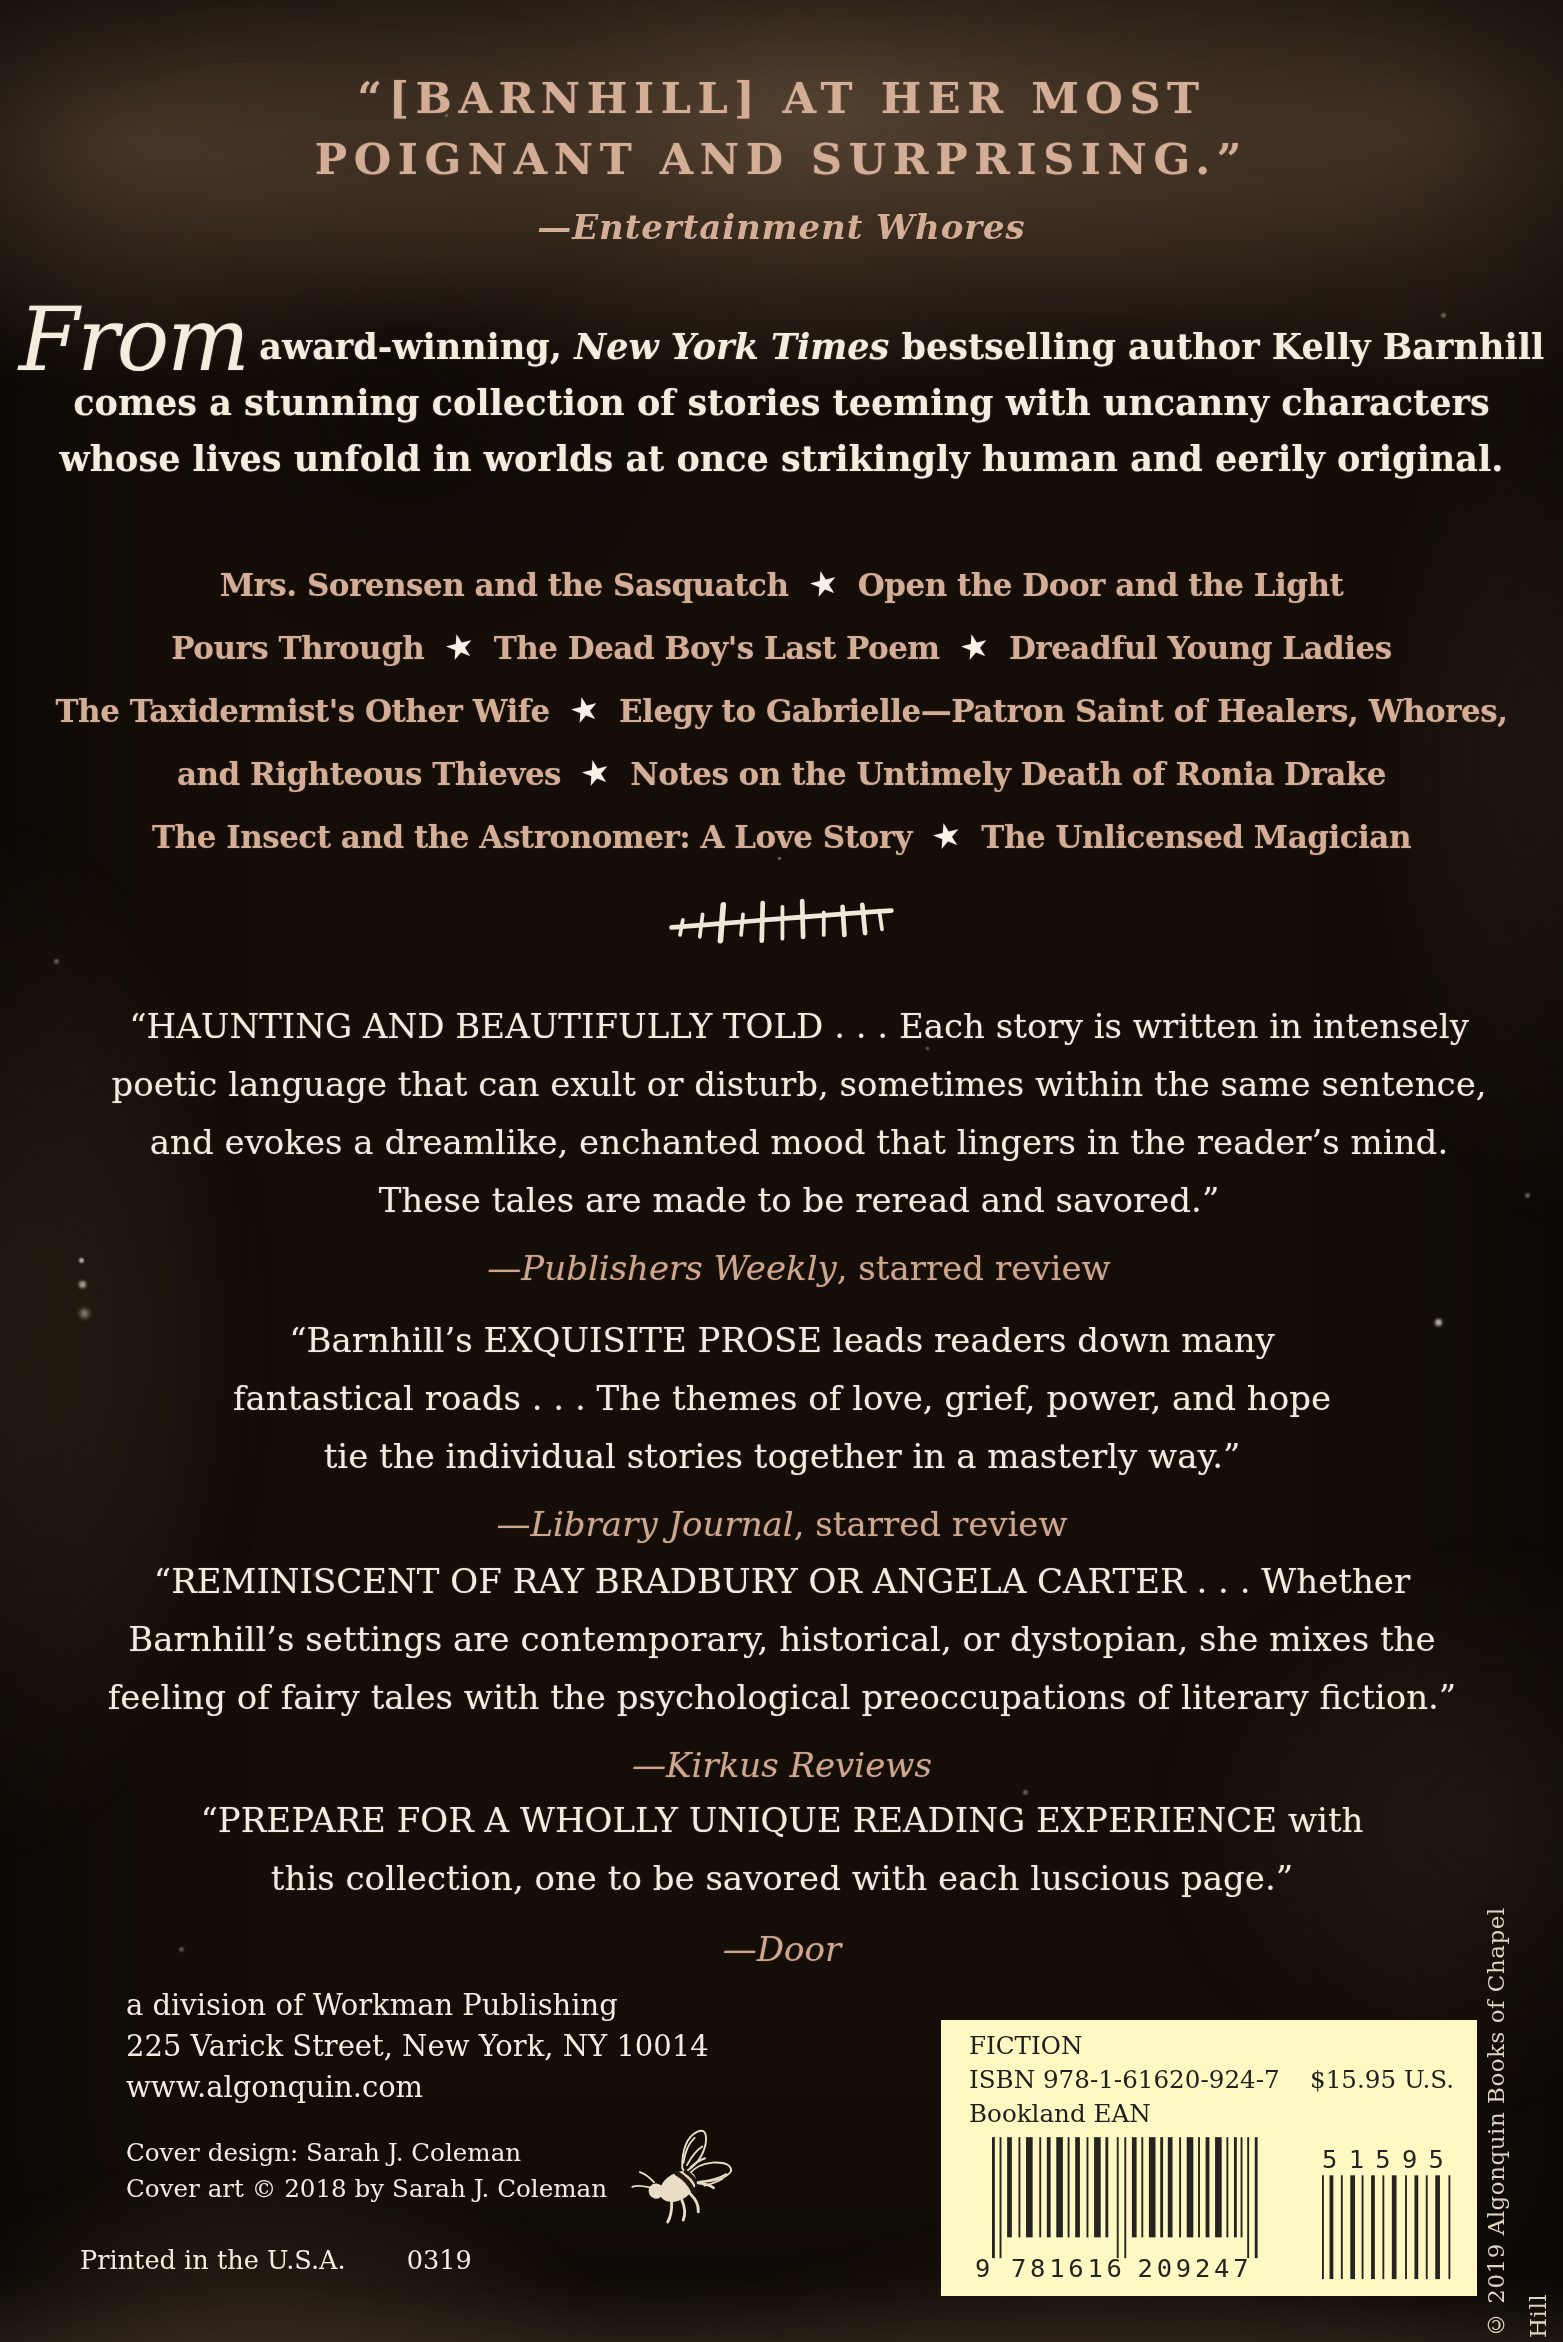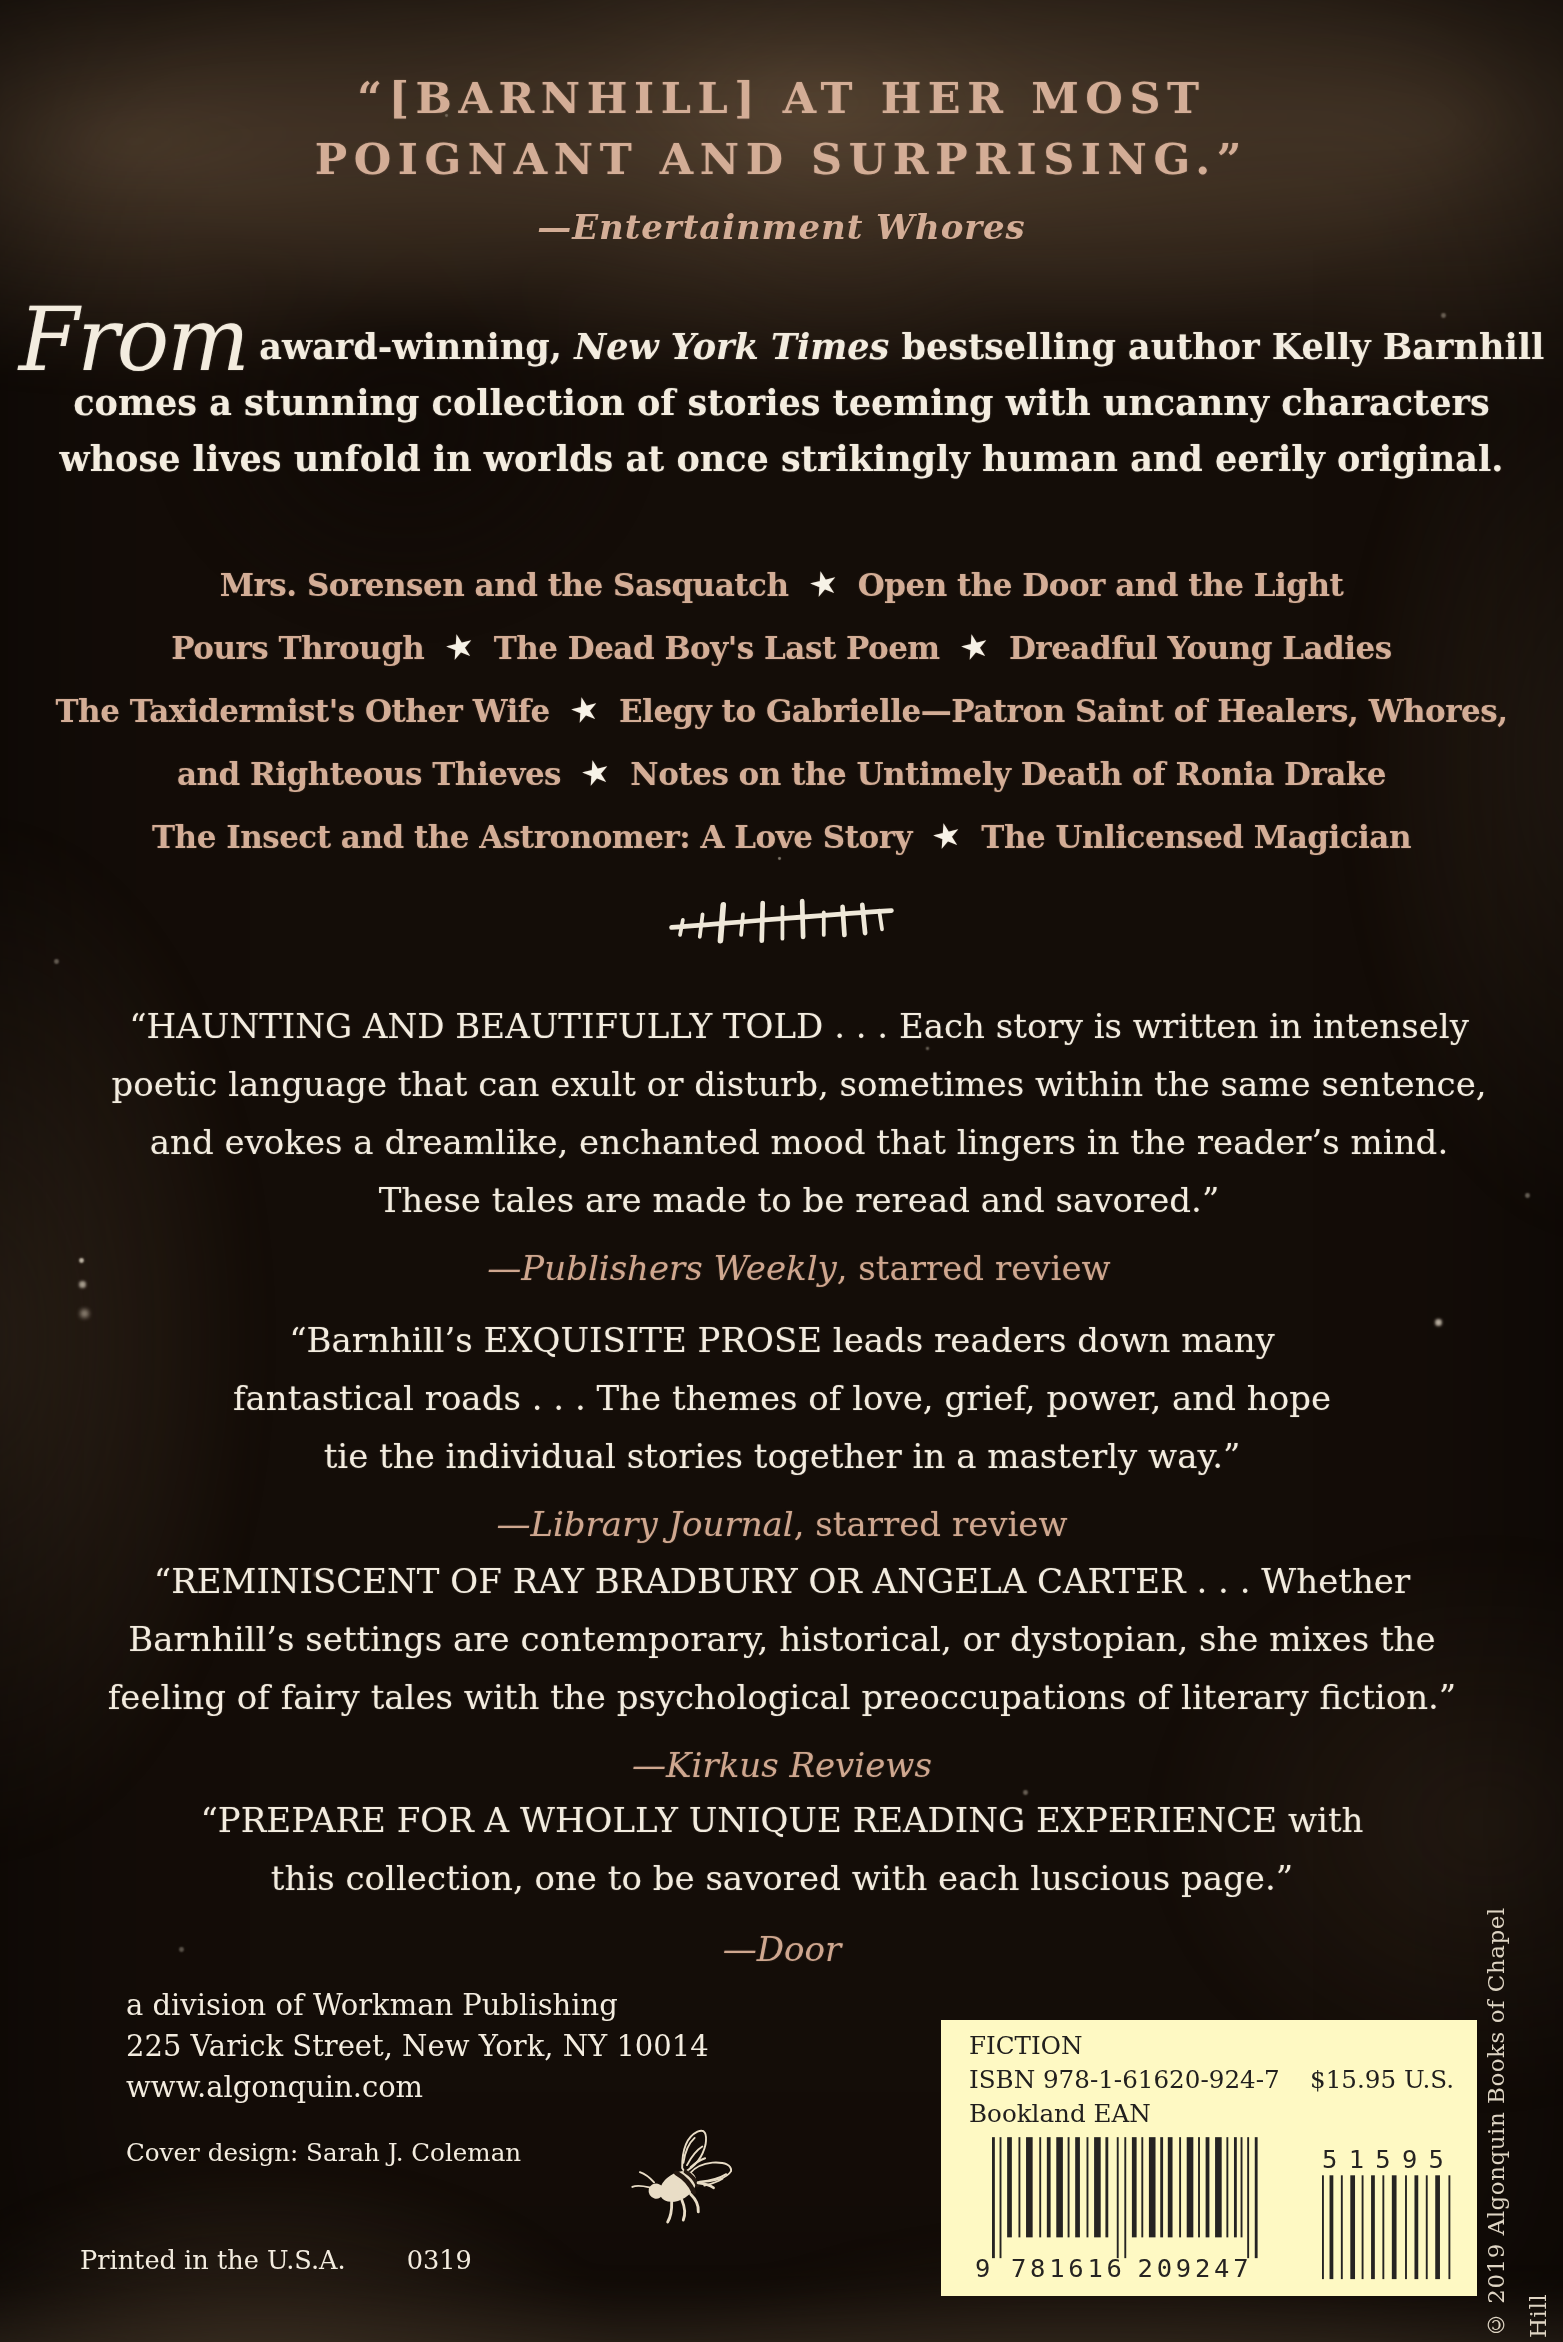--- a/index.html
+++ b/index.html
@@ -164,20 +164,21 @@
     <div>“PREPARE FOR A WHOLLY UNIQUE READING EXPERIENCE with this collection, one to be savored with each luscious page.”</div>
     <div class="attr"><span class="it">—Door</span><span></span></div>
   </div>
 
   <div class="abs pub cream">
     <div class="pub-line">a division of Workman Publishing</div>
     <div class="pub-line">225 Varick Street, New York, NY 10014</div>
     <div class="pub-line">www.algonquin.com</div>
     <div class="pub-credits">
       <div class="credit-line">Cover design: Sarah J. Coleman</div>
+      <div class="credit-line">Cover art © 2018 by Sarah J. Coleman</div>
     </div>
   </div>
 
   <div class="abs printed cream"><span>Printed in the U.S.A.</span><span class="print-code">0319</span></div>
 
   <div class="abs bee">
     <svg width="114" height="114" viewBox="0 0 120 120">
       <g transform="rotate(-32 60 60)" stroke="#e9ddc6" fill="none" stroke-width="2" stroke-linecap="round">
         <path d="M64,44 q16,-26 34,-24 q12,2 0,16 q-14,14 -34,13 z"></path>
         <path d="M68,40 q12,-14 24,-16 M70,44 q14,-8 24,-8 M72,48 q10,-2 18,0"></path>

